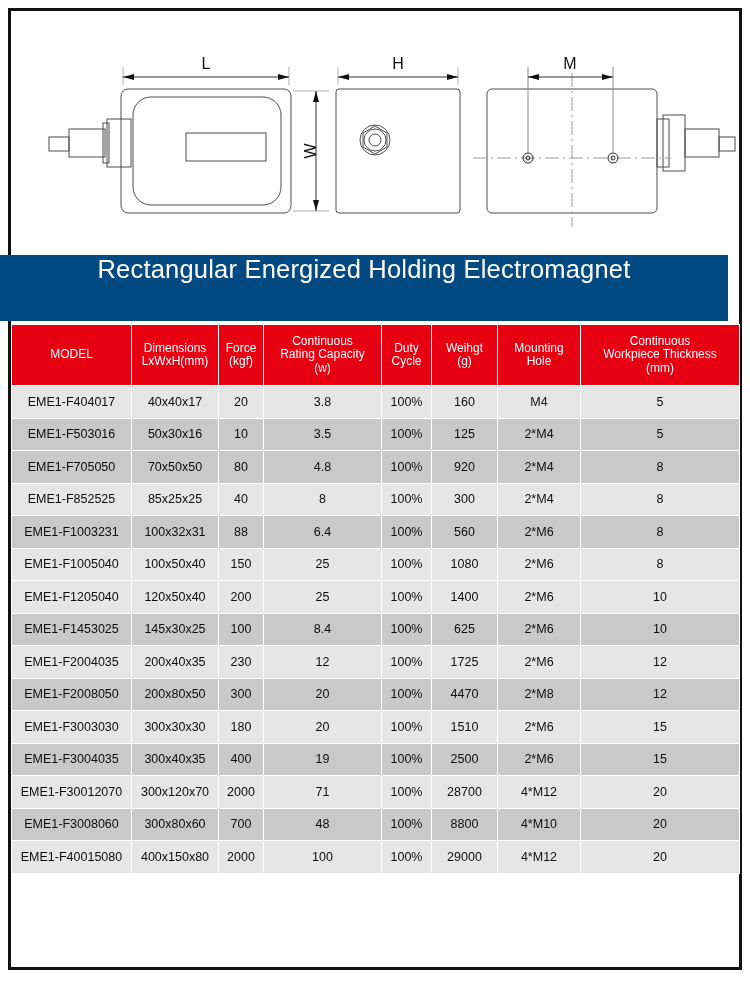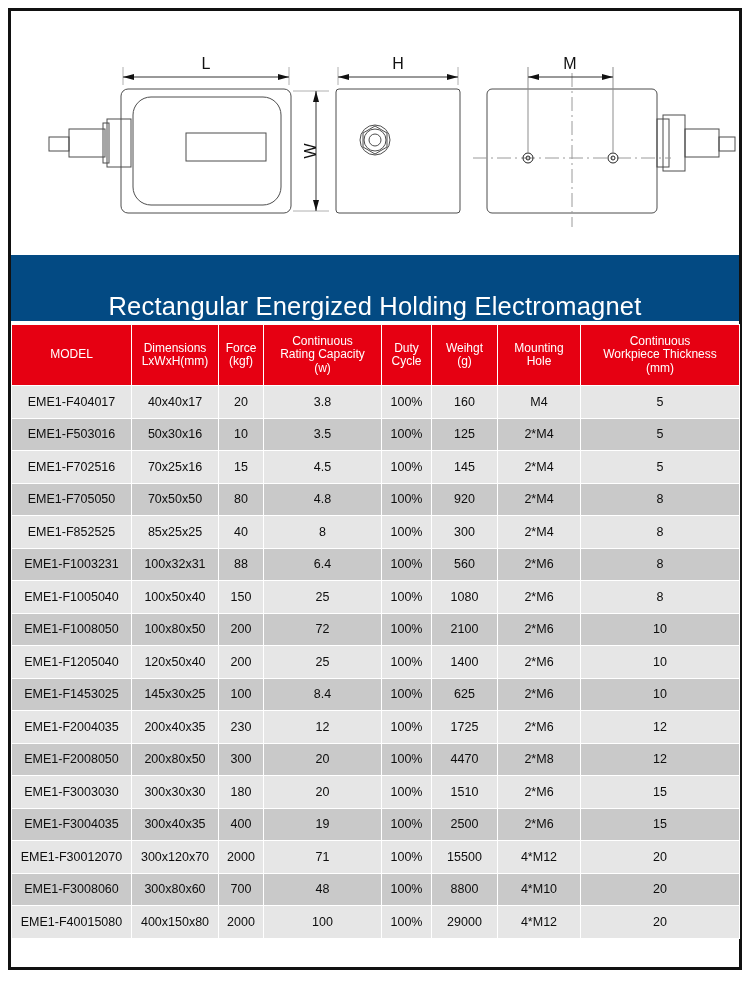--- a/index.html
+++ b/index.html
@@ -36,27 +36,27 @@
     width: 728px;
     height: 230px;
     background: #ffffff;
     overflow: hidden;
   }
   #drawing-svg { display: block; }
 
   
   #title-banner {
     position: absolute;
-    left: 11px;
+    left: 0;
     top: 255px;
     width: 728px;
     height: 66px;
     background: #034a83;
     display: flex;
-    align-items: flex-end;
+    align-items: flex-start;
     justify-content: center;
     box-sizing: border-box;
   }
   #title-text {
     color: #ffffff;
     font-size: 25.5px;
     font-weight: 400;
     letter-spacing: 0.2px;
     white-space: nowrap;
   }
@@ -258,30 +258,20 @@
         <tr class="row-dark">
           <td>EME1-F503016</td>
           <td>50x30x16</td>
           <td>10</td>
           <td>3.5</td>
           <td>100%</td>
           <td>125</td>
           <td>2*M4</td>
           <td>5</td>
         </tr>
-        <tr class="row-light">
-          <td>EME1-F702516</td>
-          <td>70x25x16</td>
-          <td>15</td>
-          <td>4.5</td>
-          <td>100%</td>
-          <td>145</td>
-          <td>2*M4</td>
-          <td>5</td>
-        </tr>
         <tr class="row-dark">
           <td>EME1-F705050</td>
           <td>70x50x50</td>
           <td>80</td>
           <td>4.8</td>
           <td>100%</td>
           <td>920</td>
           <td>2*M4</td>
           <td>8</td>
         </tr>
@@ -308,30 +298,20 @@
         <tr class="row-light">
           <td>EME1-F1005040</td>
           <td>100x50x40</td>
           <td>150</td>
           <td>25</td>
           <td>100%</td>
           <td>1080</td>
           <td>2*M6</td>
           <td>8</td>
         </tr>
-        <tr class="row-dark">
-          <td>EME1-F1008050</td>
-          <td>100x80x50</td>
-          <td>200</td>
-          <td>72</td>
-          <td>100%</td>
-          <td>2100</td>
-          <td>2*M6</td>
-          <td>10</td>
-        </tr>
         <tr class="row-light">
           <td>EME1-F1205040</td>
           <td>120x50x40</td>
           <td>200</td>
           <td>25</td>
           <td>100%</td>
           <td>1400</td>
           <td>2*M6</td>
           <td>10</td>
         </tr>
@@ -384,21 +364,21 @@
           <td>2500</td>
           <td>2*M6</td>
           <td>15</td>
         </tr>
         <tr class="row-light">
           <td>EME1-F30012070</td>
           <td>300x120x70</td>
           <td>2000</td>
           <td>71</td>
           <td>100%</td>
-          <td>15500</td>
+          <td>28700</td>
           <td>4*M12</td>
           <td>20</td>
         </tr>
         <tr class="row-dark">
           <td>EME1-F3008060</td>
           <td>300x80x60</td>
           <td>700</td>
           <td>48</td>
           <td>100%</td>
           <td>8800</td>

